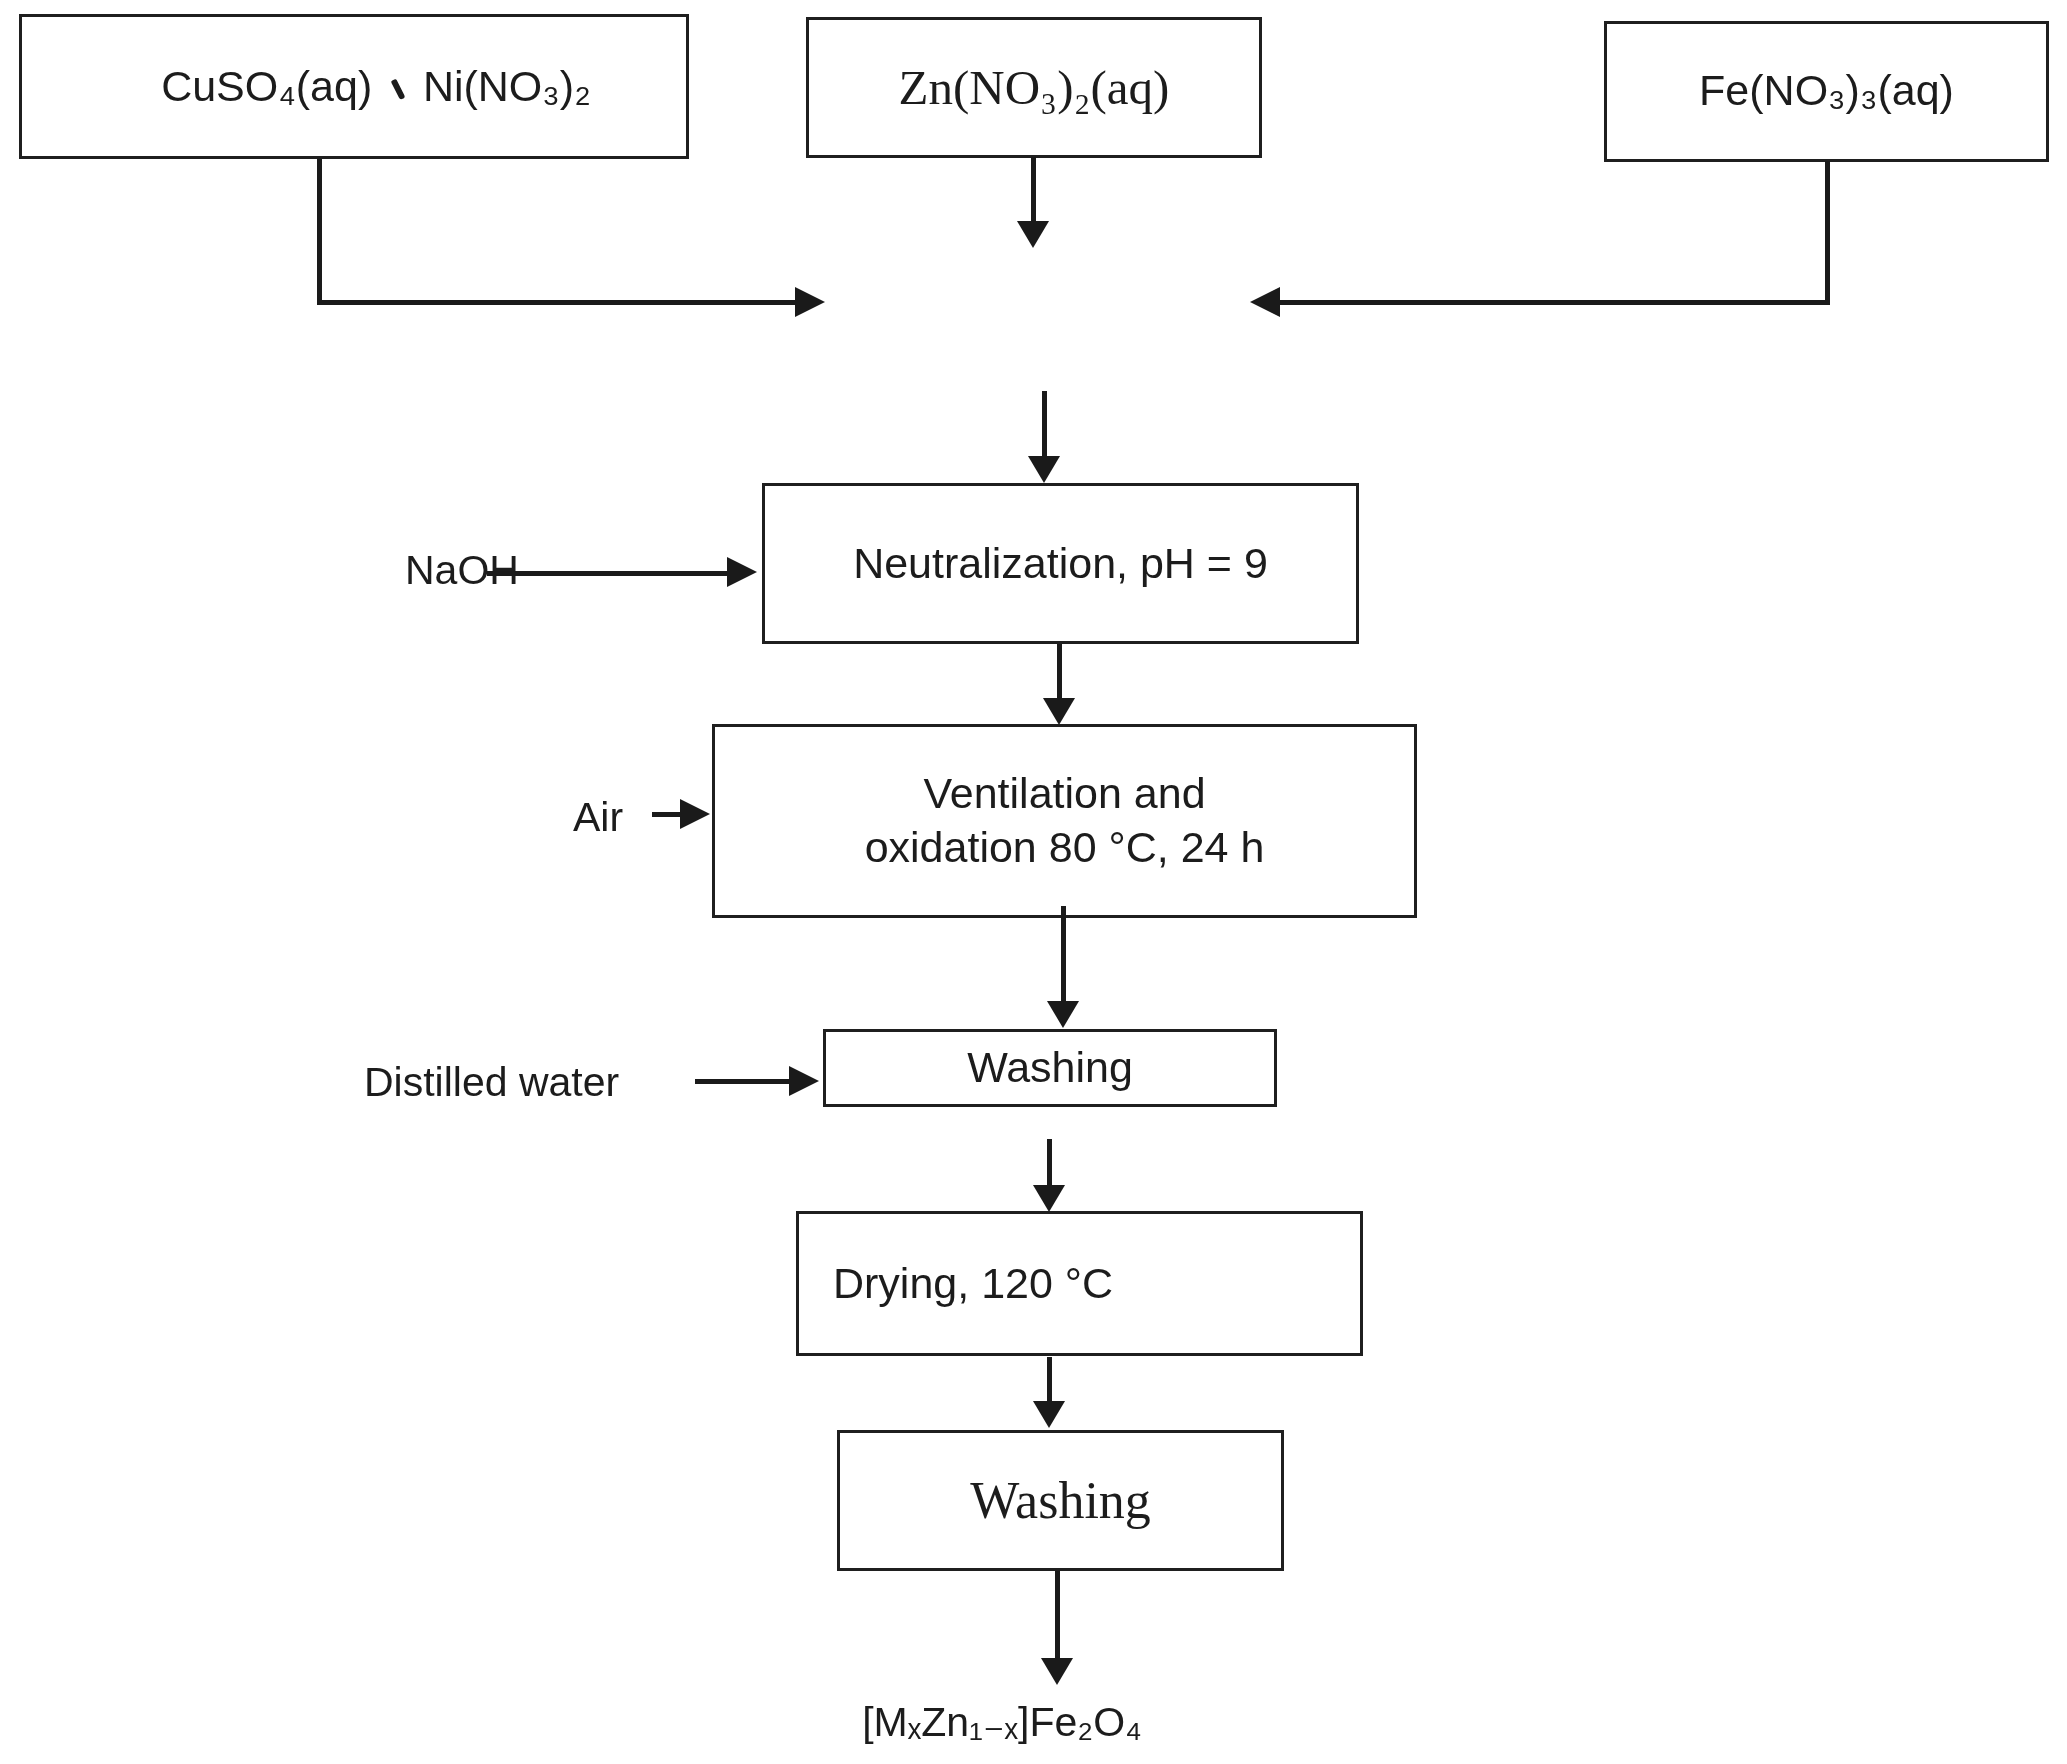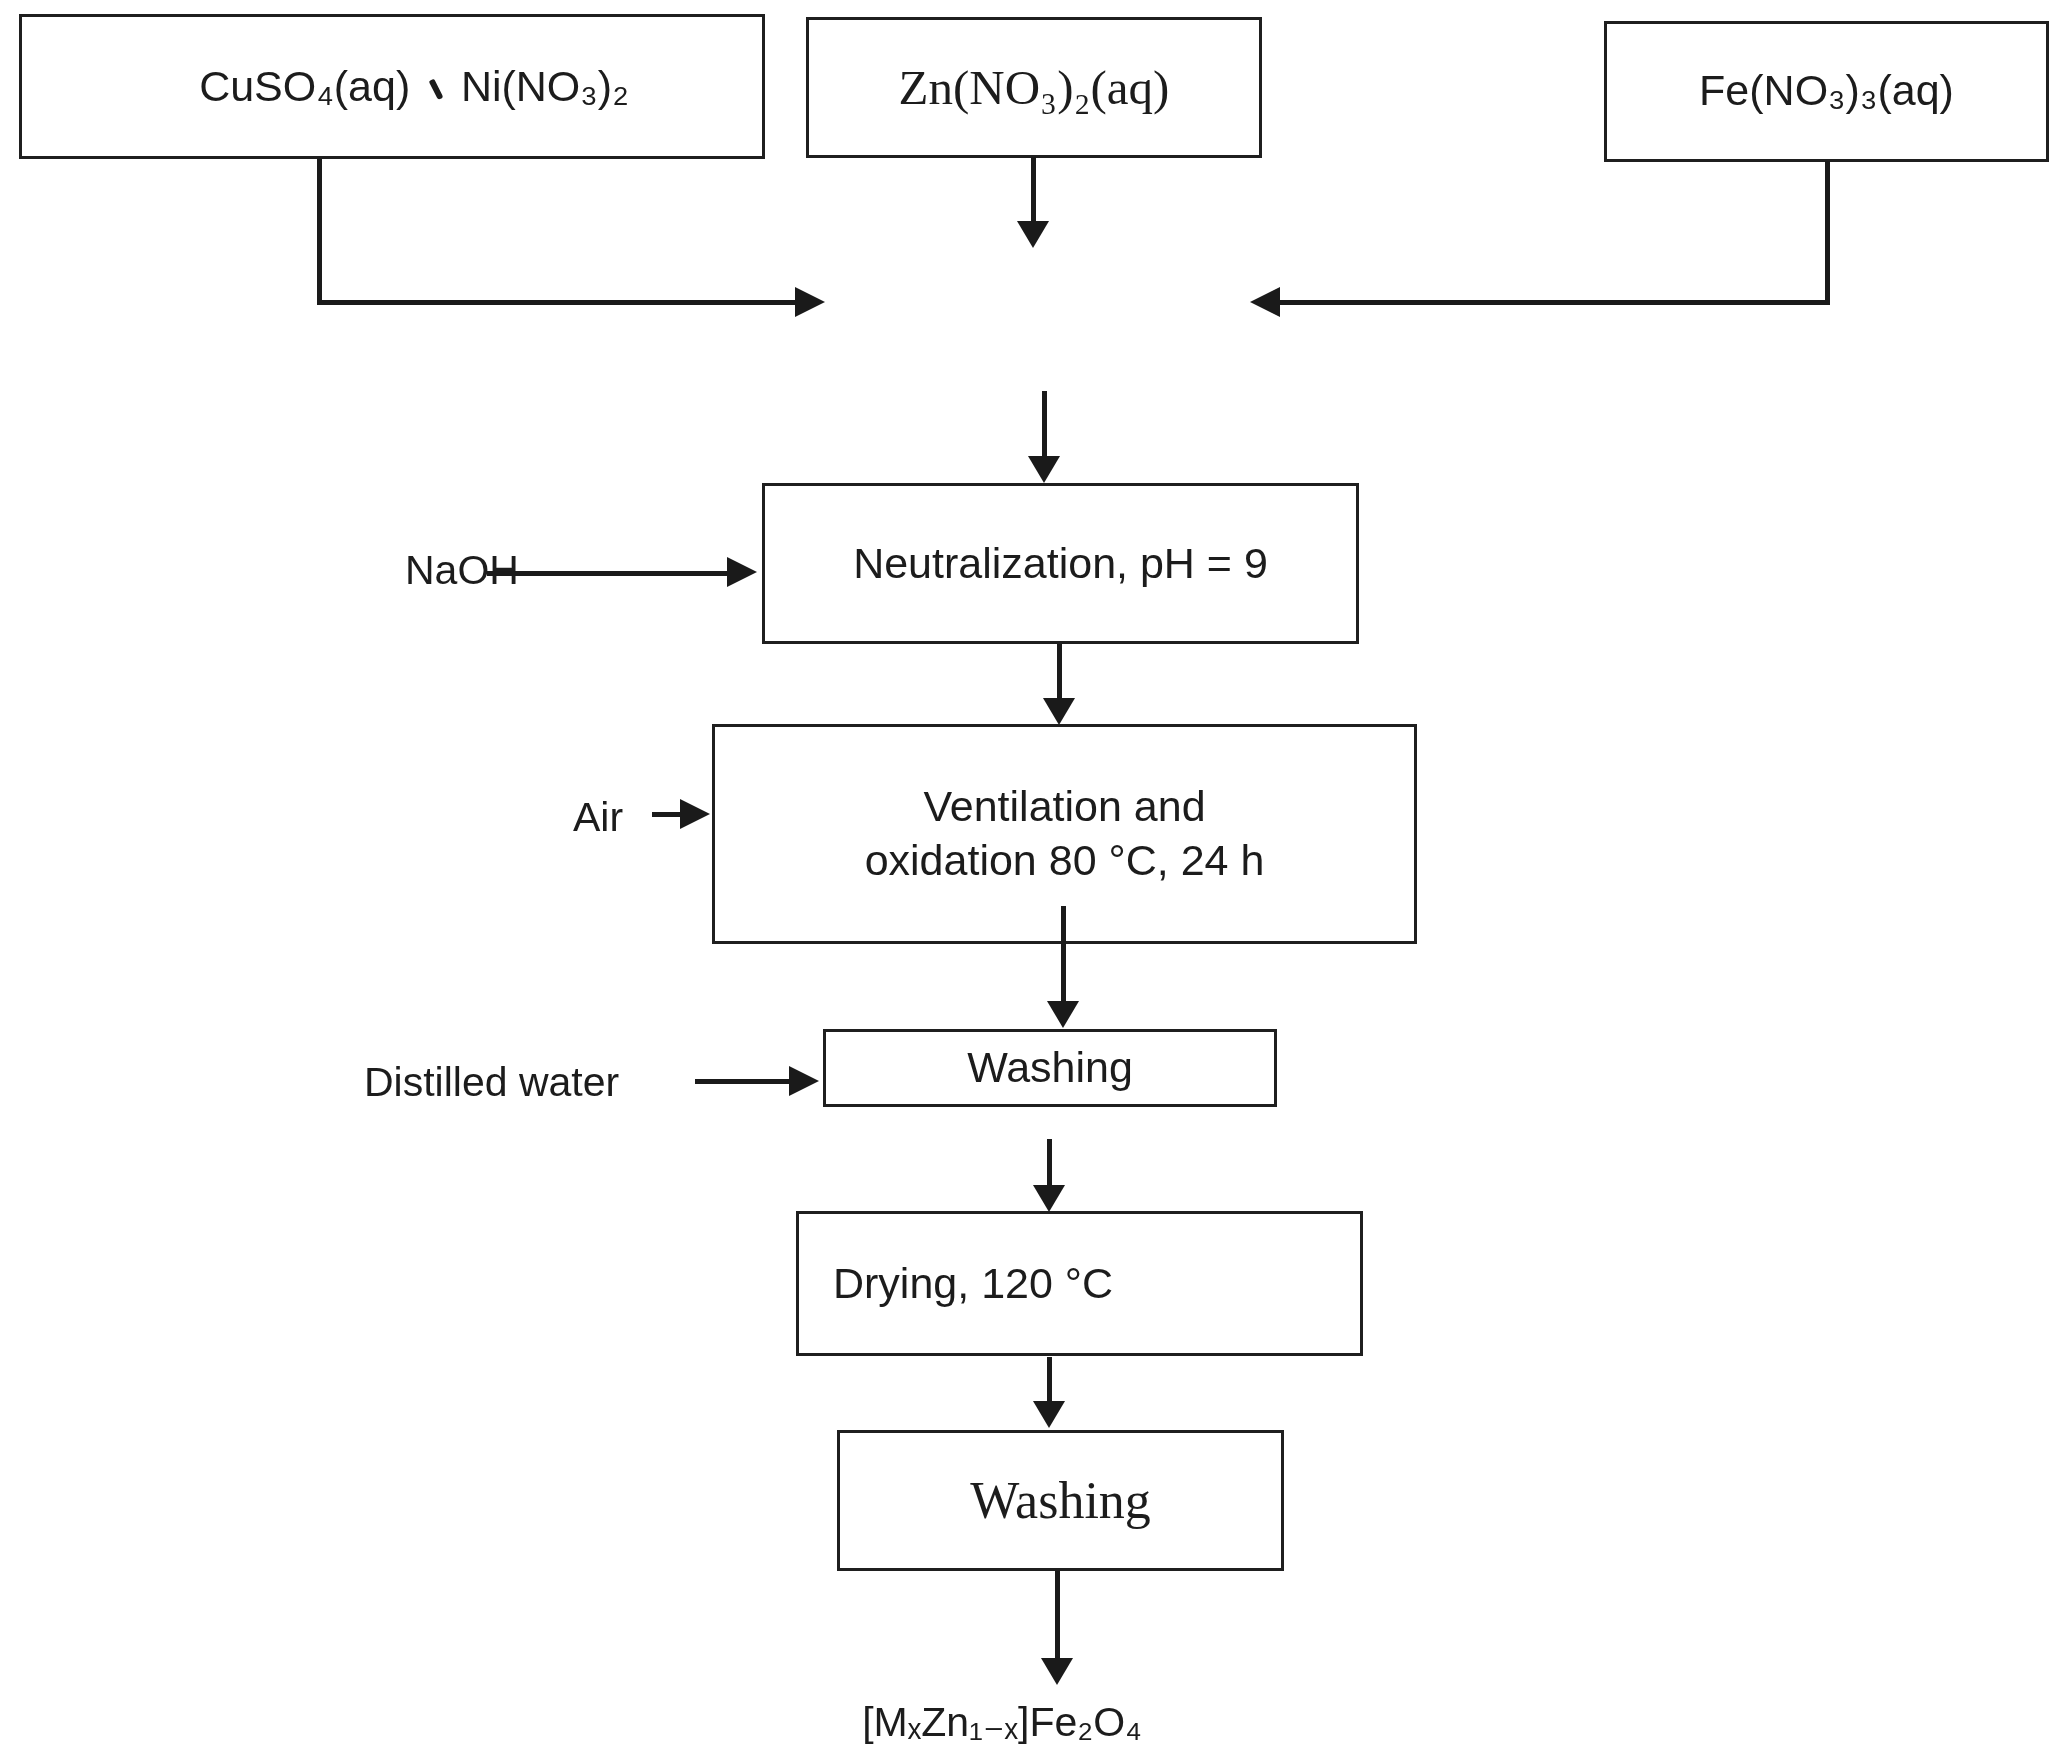--- a/index.html
+++ b/index.html
@@ -26,21 +26,21 @@
     content:"";position:absolute;left:7.5px;top:15px;width:5.6px;height:20.6px;
     background:#1c1c1c;border-radius:1.9px 1.9px 2.8px 2.8px;transform:rotate(-27deg);
   }
   .twoline div{display:block;}
 </style>
 </head>
 <body>
 
 <div class="canvas">
 
-  <div class="box" style="left:19px;top:14px;width:746px;height:145px;padding-left:44px;">
+  <div class="box" style="left:19px;top:14px;width:670px;height:145px;padding-left:44px;">
     <span>CuSO₄(aq)</span>
     <span class="ideo-comma"></span>
     <span>Ni(NO₃)₂</span>
   </div>
 
   <div class="box" style="left:1604px;top:20.6px;width:445px;height:141px;">
     <span>Fe(NO₃)₃(aq)</span>
   </div>
 
   <div class="box serif" style="left:806px;top:17px;width:456px;height:141px;font-size:49px;">
@@ -70,21 +70,21 @@
     <span>Neutralization, pH = 9</span>
   </div>
 
   <div class="vline" style="left:1057px;top:644px;height:56px;"></div>
   <div class="ah ah-down" style="left:1043px;top:698px;"></div>
 
   <div class="lbl" style="left:573px;top:794px;">Air</div>
   <div class="hline" style="left:652px;top:812px;width:32px;"></div>
   <div class="ah ah-right" style="left:680px;top:799px;"></div>
 
-  <div class="box twoline" style="left:712px;top:724px;width:705px;height:220px;">
+  <div class="box twoline" style="left:712px;top:724px;width:705px;height:194px;">
     <div>
       <div>Ventilation and</div>
       <div>oxidation 80 °C, 24 h</div>
     </div>
   </div>
 
   <div class="vline" style="left:1061px;top:906px;height:97px;"></div>
   <div class="ah ah-down" style="left:1047px;top:1001px;"></div>
 
   <div class="lbl" style="left:364px;top:1059px;">Distilled water</div>

